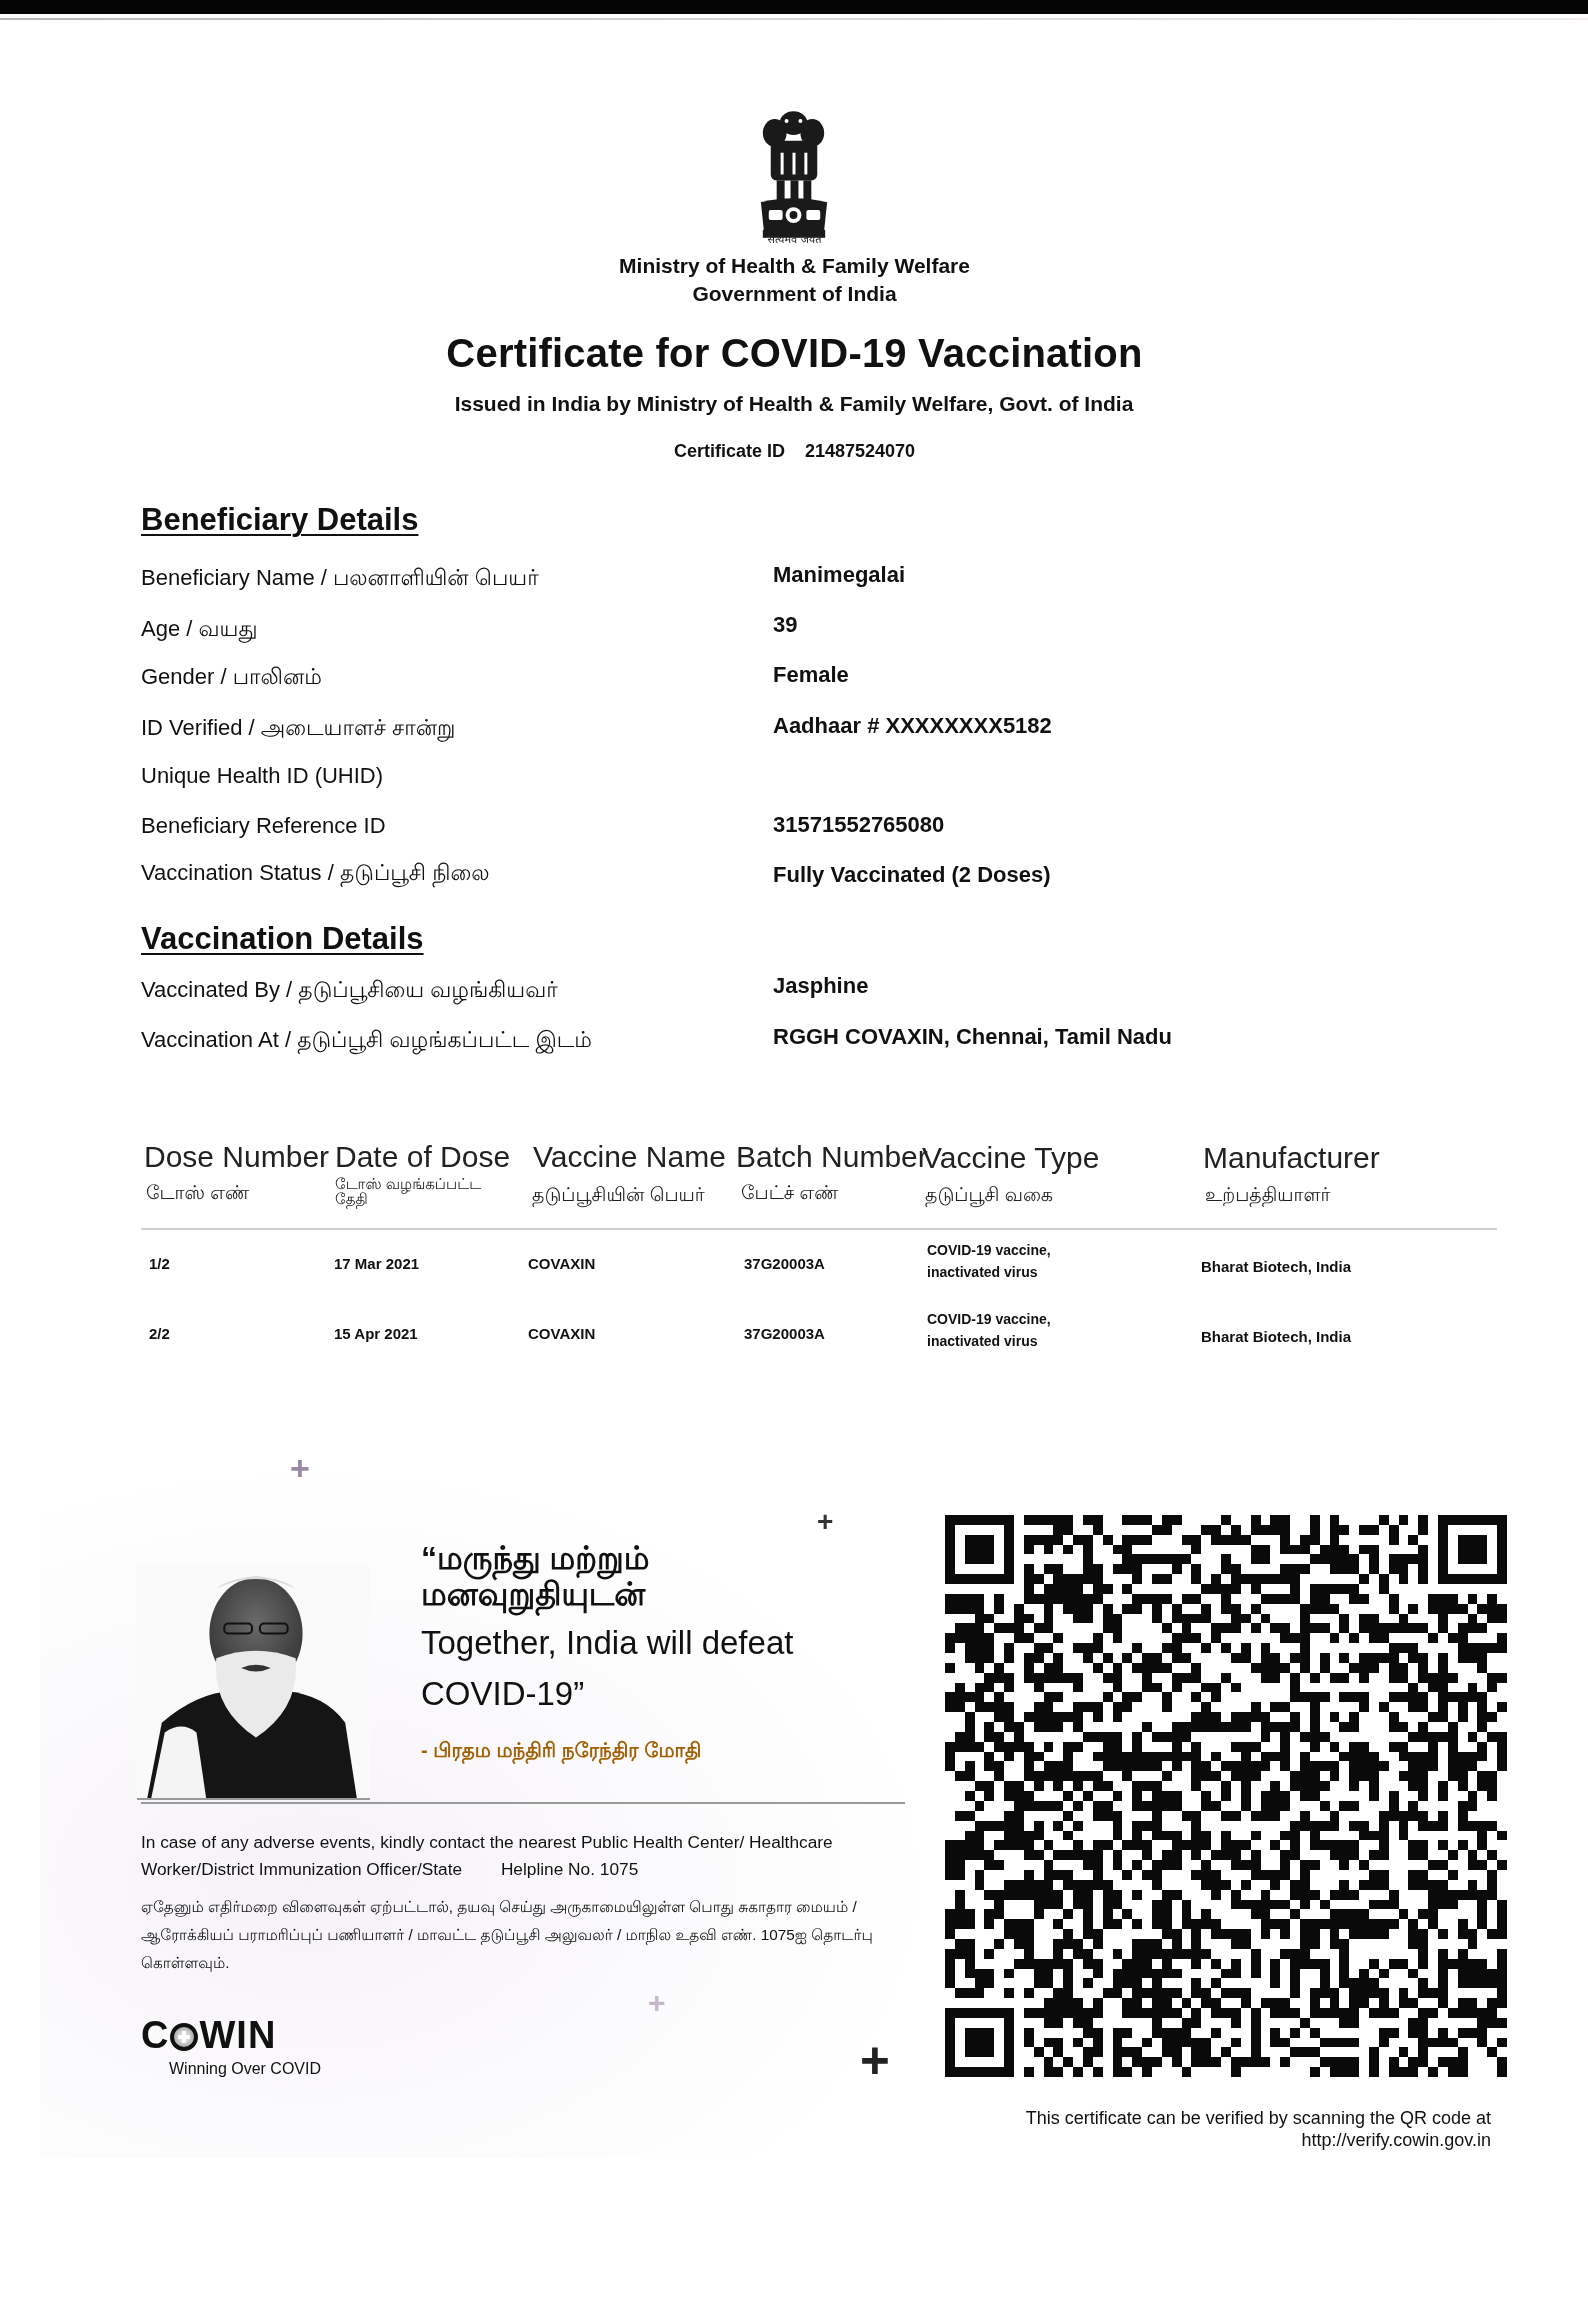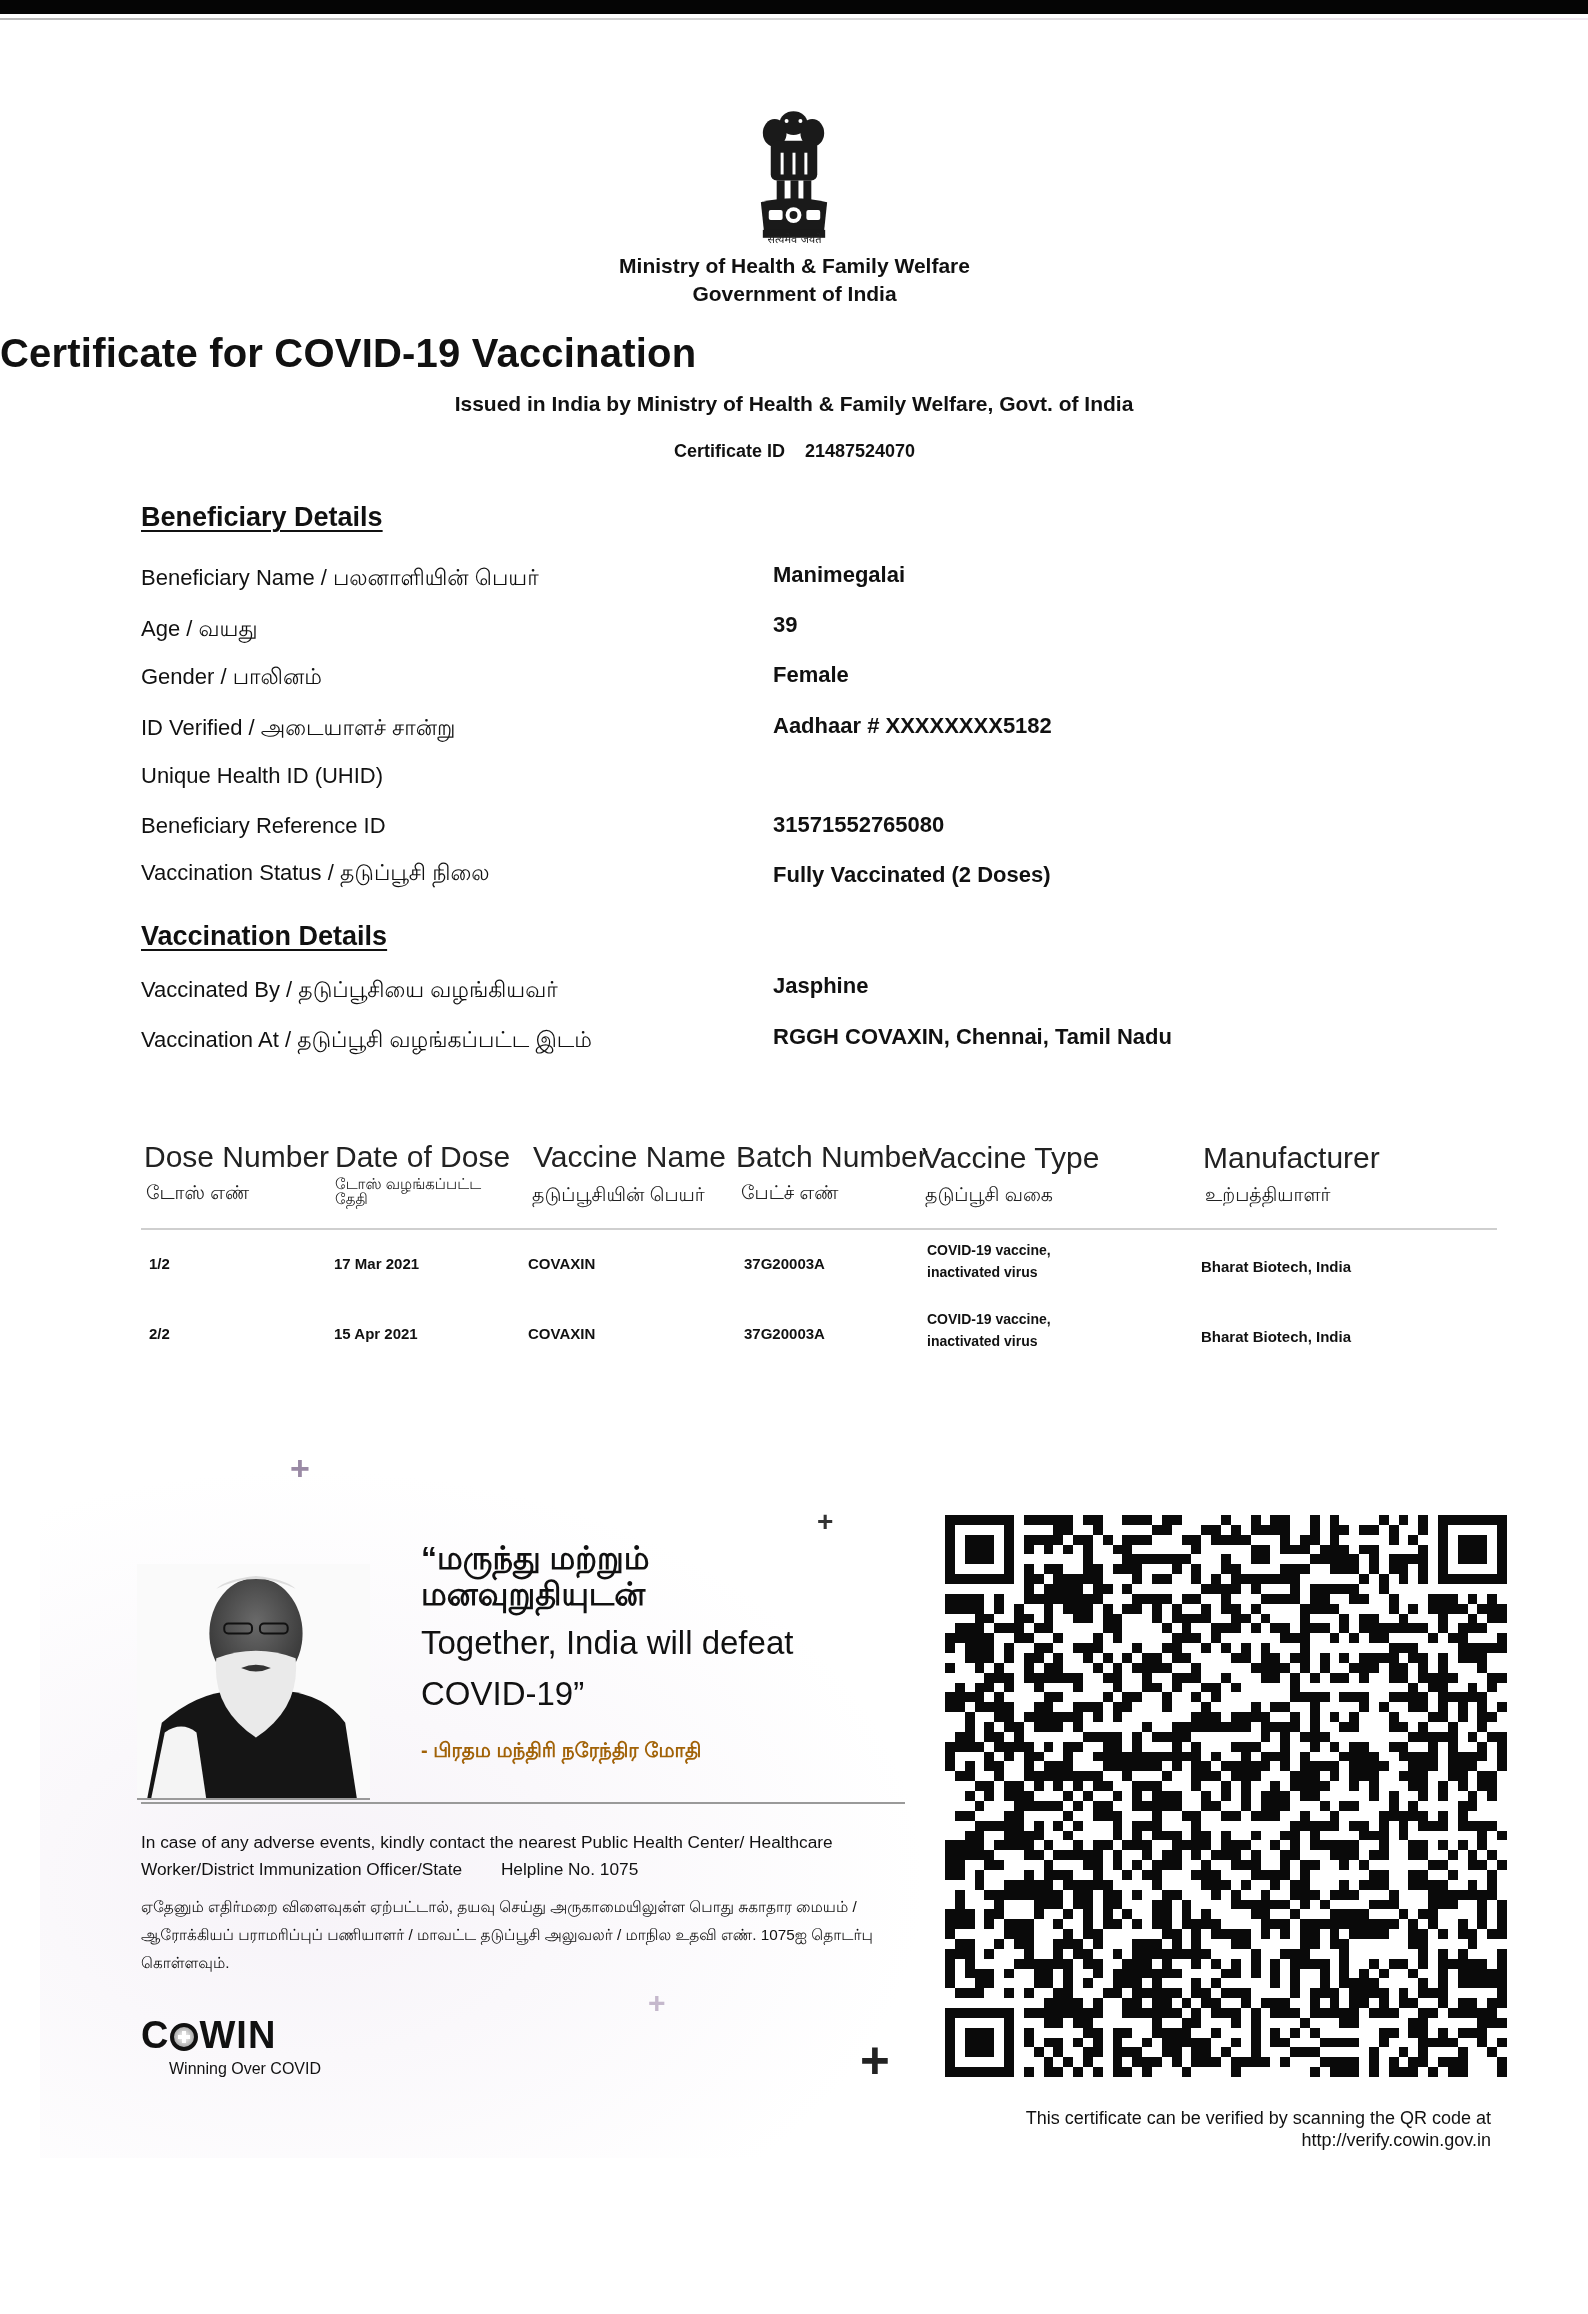--- a/index.html
+++ b/index.html
@@ -6,26 +6,26 @@
   html, body { width: 1589px; height: 2315px; background: #ffffff; overflow: hidden; }
   body { position: relative; font-family: "Liberation Sans", "DejaVu Sans", sans-serif; color: #111; }
 
   .topbar { position: absolute; left: 0; top: 0; width: 1589px; height: 14px; background: #050505; }
   .topbar-line { position: absolute; left: 0; top: 18px; width: 1589px; height: 2px; background: linear-gradient(90deg,#888,#bbb 50%,#e9dbe9); opacity: .6; }
 
   
   .emblem { position: absolute; left: 747px; top: 103px; width: 94px; height: 139px; }
   .motto { position: absolute; left: 693px; top: 231px; width: 203px; text-align: center; font-family: "DejaVu Serif", serif; font-size: 11px; color:#222; }
   .ministry { position: absolute; left: 0; width: 1589px; text-align: center; font-weight: bold; font-size: 21px; color:#111; }
-  .title { position: absolute; left: 0; top: 331px; width: 1589px; text-align: left; font-weight: bold; font-size: 40px; letter-spacing: 0.2px; }
+  .title { position: absolute; left: 0; top: 331px; width: 1589px; text-align: center; font-weight: bold; font-size: 40px; letter-spacing: 0.2px; }
   .subtitle { position: absolute; left: 0; top: 392px; width: 1588px; text-align: center; font-weight: bold; font-size: 21px; }
   .cert-id { position: absolute; left: 0; top: 441px; width: 1589px; text-align: center; font-weight: bold; font-size: 18px; }
   .cert-id span + span { margin-left: 20px; }
 
-  .section-h { position: absolute; left: 141px; font-weight: bold; font-size: 27px; text-decoration: underline; text-underline-offset: 4px; text-decoration-thickness: 2px; }
+  .section-h { position: absolute; left: 141px; font-weight: bold; font-size: 31px; text-decoration: underline; text-underline-offset: 4px; text-decoration-thickness: 2px; }
 
   .row-label { position: absolute; left: 141px; font-size: 22px; color:#111; }
   .row-value { position: absolute; left: 773px; font-size: 22px; font-weight: bold; color:#111; }
 
   
   .th { position: absolute; font-size: 30px; color:#222; }
   .th-ta { position: absolute; font-size: 19px; color:#222; line-height: 1.0; }
   .th-ta.small { font-size: 15px; }
   .table-rule { position: absolute; left: 141px; top: 1228px; width: 1356px; height: 2px; background: #cfcfcf; }
   .td { position: absolute; font-size: 15px; font-weight: bold; color:#111; }

